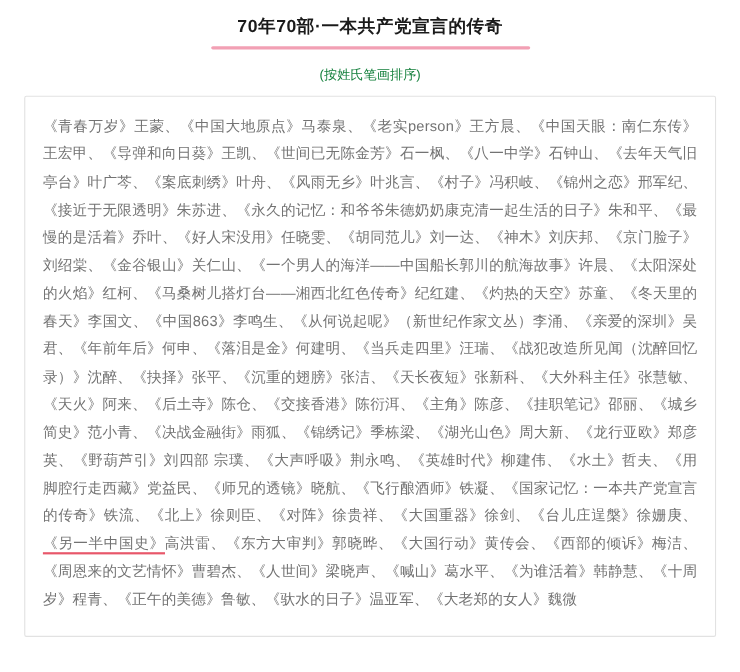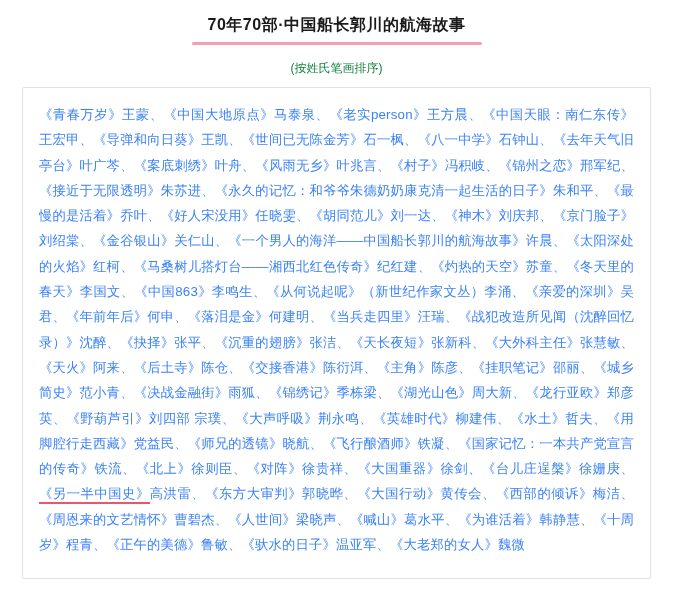--- a/index.html
+++ b/index.html
@@ -56,38 +56,38 @@
     border: 1px solid #e2e2e2;
     border-radius: 2px;
     padding: 14px 16px 10px 16px;
     height: 492px;
     box-sizing: border-box;
     overflow: hidden;
   }
   .body-text {
     font-size: 13.3px;
     line-height: 25.3px;
-    color: #3b82f6;
+    color: #737373;
     text-align: justify;
     text-justify: inter-ideograph;
     word-break: break-all;
     letter-spacing: 0.2px;
   }
   .hl {
     border-bottom: 2px solid #e8576a;
     padding-bottom: 1px;
   }
 </style>
 </head>
 <body>
 
 <div class="page">
 
   <div class="title-wrap">
-    <div class="title">70年70部·中国船长郭川的航海故事</div>
+    <div class="title">70年70部·一本共产党宣言的传奇</div>
     <span class="title-underline"></span>
   </div>
 
   <div class="subtitle">(按姓氏笔画排序)</div>
 
   <div class="body-box">
     <div class="body-text"><span>《青春万岁》王蒙、《中国大地原点》马泰泉、《老实person》王方晨、《中国天眼：南仁东传》王宏甲、《导弹和向日葵》王凯、《世间已无陈金芳》石一枫、《八一中学》石钟山、《去年天气旧亭台》叶广芩、《案底刺绣》叶舟、《风雨无乡》叶兆言、《村子》冯积岐、《锦州之恋》邢军纪、《接近于无限透明》朱苏进、《永久的记忆：和爷爷朱德奶奶康克清一起生活的日子》朱和平、《最慢的是活着》乔叶、《好人宋没用》任晓雯、《胡同范儿》刘一达、《神木》刘庆邦、《京门脸子》刘绍棠、《金谷银山》关仁山、《一个男人的海洋——中国船长郭川的航海故事》许晨、《太阳深处的火焰》红柯、《马桑树儿搭灯台——湘西北红色传奇》纪红建、《灼热的天空》苏童、《冬天里的春天》李国文、《中国863》李鸣生、《从何说起呢》（新世纪作家文丛）李涌、《亲爱的深圳》吴君、《年前年后》何申、《落泪是金》何建明、《当兵走四里》汪瑞、《战犯改造所见闻（沈醉回忆录）》沈醉、《抉择》张平、《沉重的翅膀》张洁、《天长夜短》张新科、《大外科主任》张慧敏、《天火》阿来、《后土寺》陈仓、《交接香港》陈衍洱、《主角》陈彦、《挂职笔记》邵丽、《城乡简史》范小青、《决战金融街》雨狐、《锦绣记》季栋梁、《湖光山色》周大新、《龙行亚欧》郑彦英、《野葫芦引》刘四部 宗璞、《大声呼吸》荆永鸣、《英雄时代》柳建伟、《水土》哲夫、《用脚腔行走西藏》党益民、《师兄的透镜》晓航、《飞行酿酒师》铁凝、《国家记忆：一本共产党宣言的传奇》铁流、《北上》徐则臣、《对阵》徐贵祥、《大国重器》徐剑、《台儿庄逞槃》徐姗庚、</span><span class="hl">《另一半中国史》</span><span>高洪雷、《东方大审判》郭晓晔、《大国行动》黄传会、《西部的倾诉》梅洁、《周恩来的文艺情怀》曹碧杰、《人世间》梁晓声、《喊山》葛水平、《为谁活着》韩静慧、《十周岁》程青、《正午的美德》鲁敏、《驮水的日子》温亚军、《大老郑的女人》魏微</span></div>
   </div>
 
 </div>

